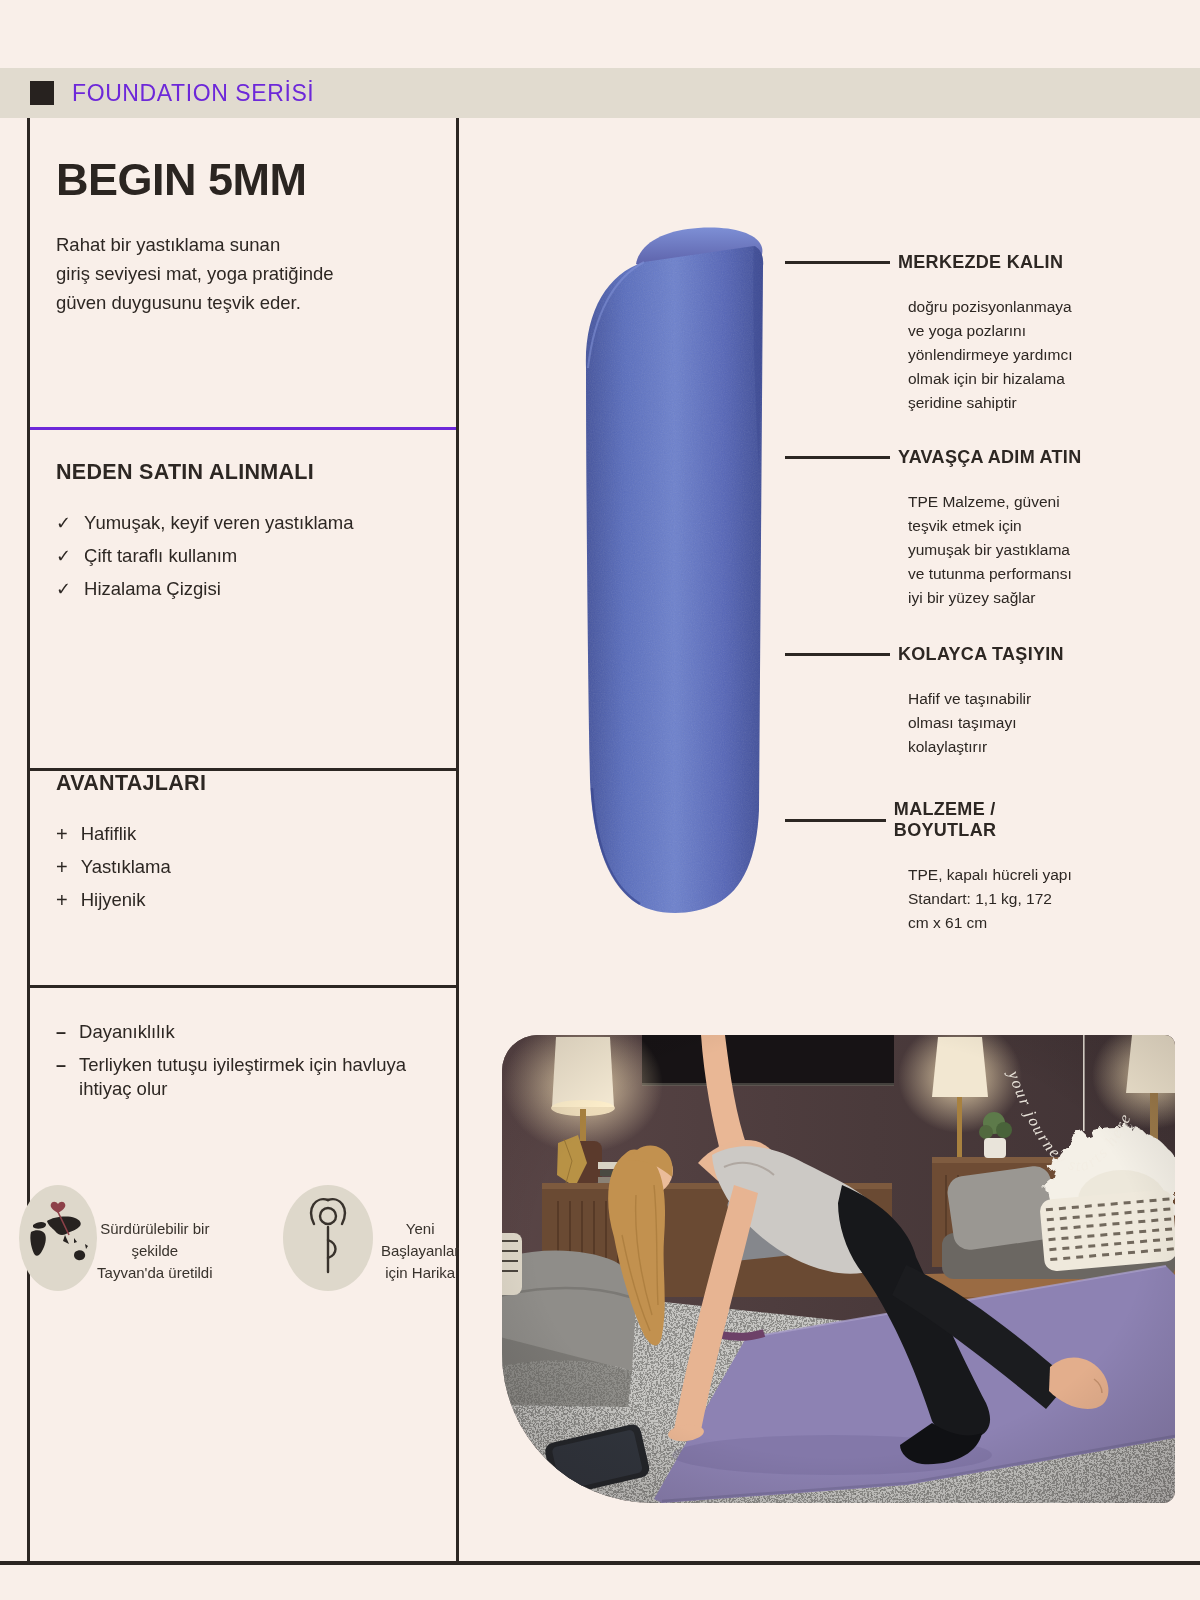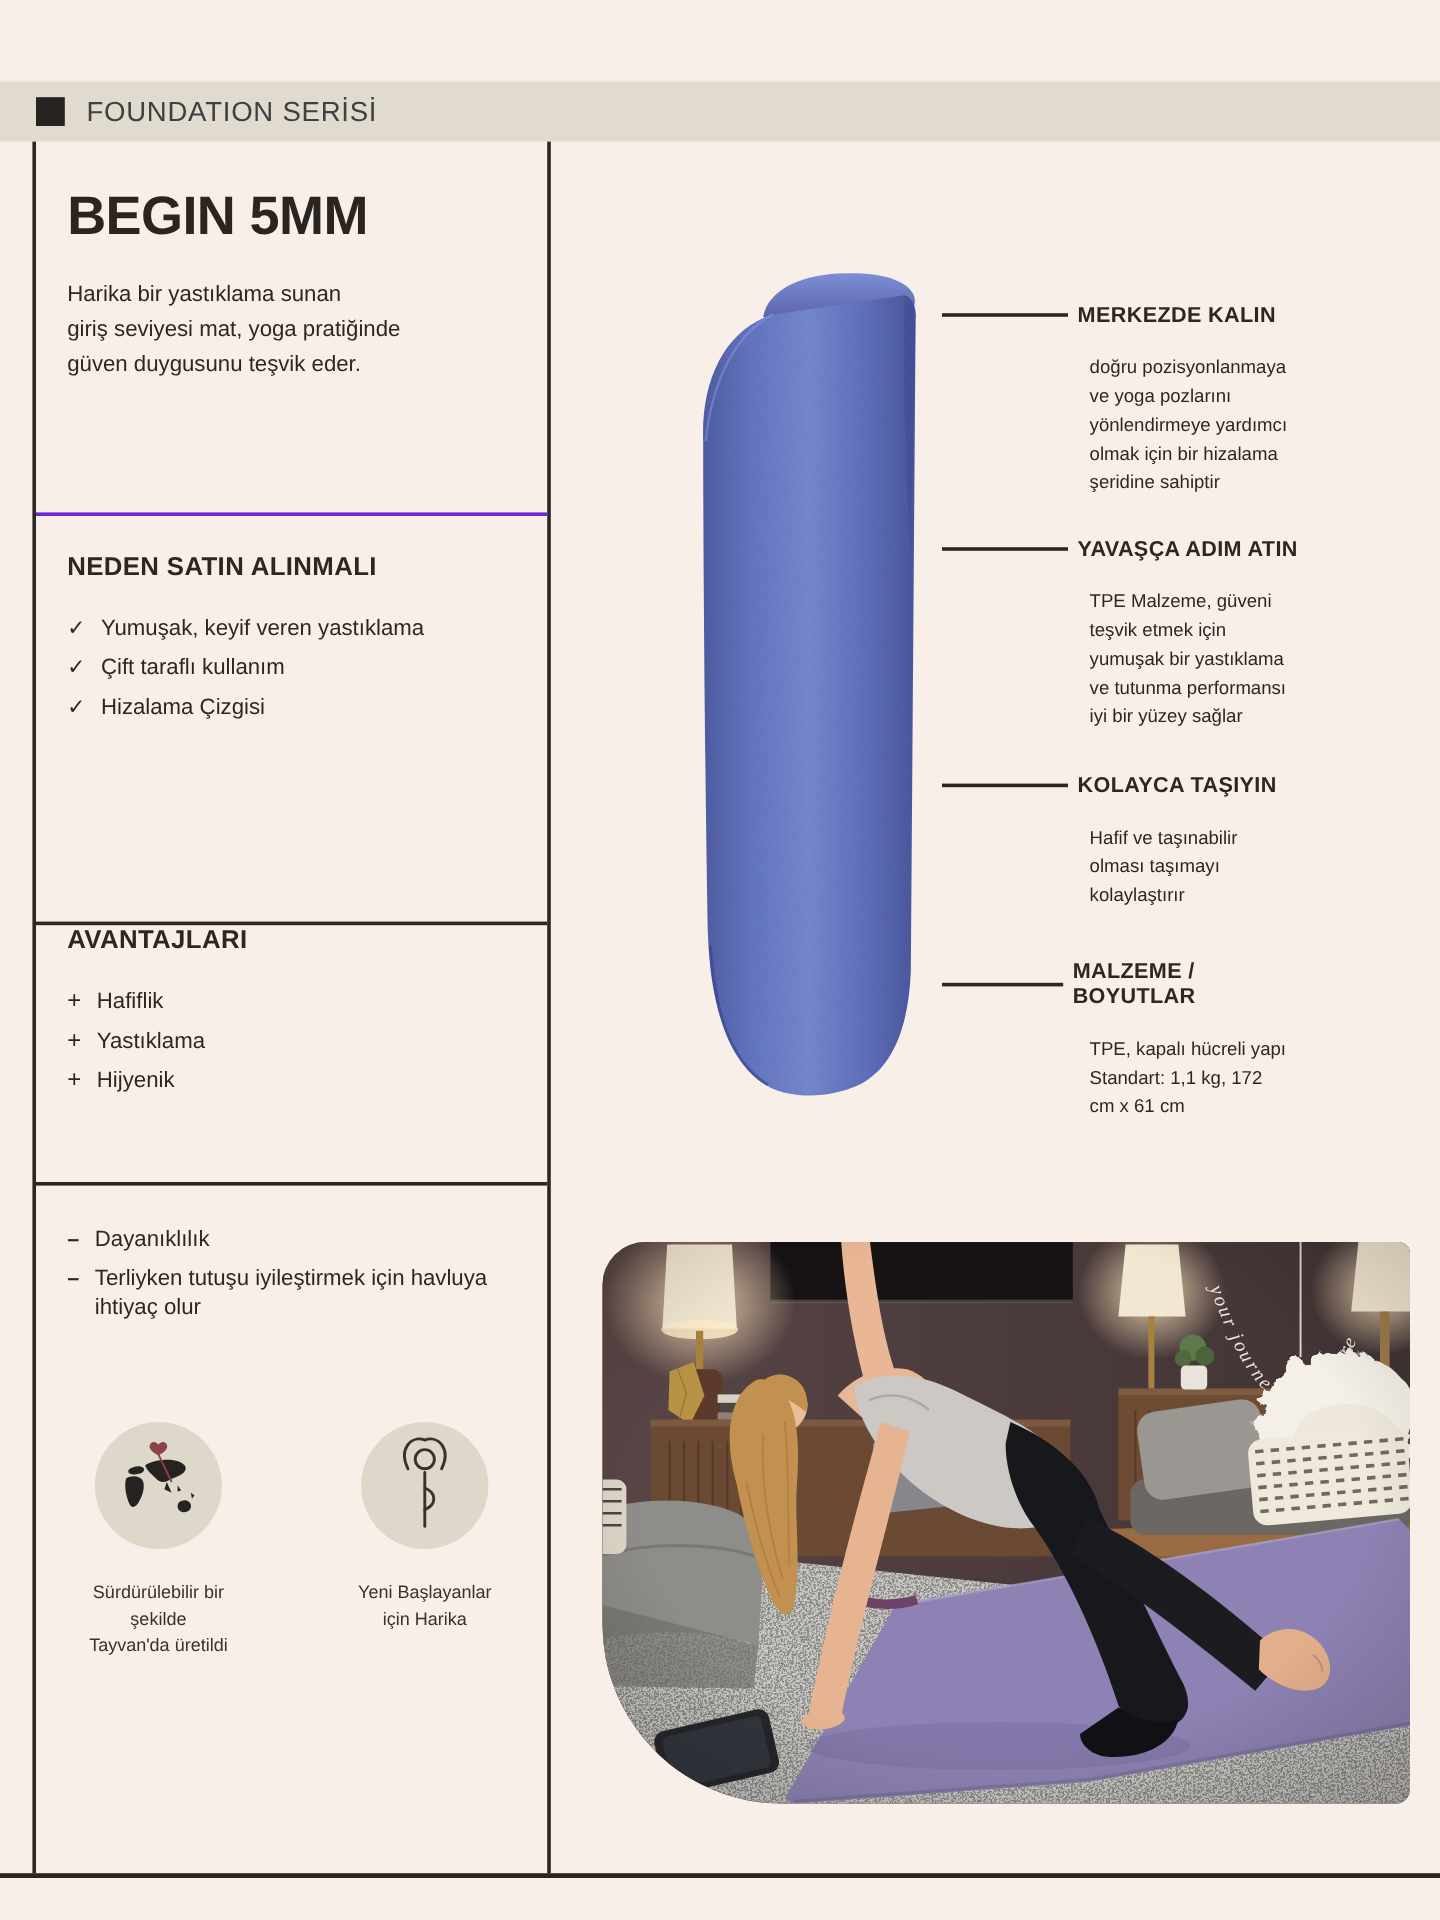--- a/index.html
+++ b/index.html
@@ -5,42 +5,42 @@
   html,body{margin:0;padding:0;}
   body{
     width:1200px;height:1600px;position:relative;overflow:hidden;
     background:#f9efe9;color:#2d2723;
     font-family:"Liberation Sans",sans-serif;
     -webkit-font-smoothing:antialiased;
   }
   
   .band{position:absolute;left:0;top:68px;width:1200px;height:50px;background:#e1dbcf;display:flex;align-items:center;}
   .brand-square{width:24px;height:24px;background:#27221f;margin-left:30px;}
-  .series-title{margin-left:18px;font-size:23px;letter-spacing:.6px;font-weight:500;color:#404040;}
+  .series-title{margin-left:18px;font-size:23px;letter-spacing:.6px;font-weight:500;color:#6d28d9;}
 
   
   .left-col{
     position:absolute;left:27px;top:118px;width:432px;height:1443px;
     border-left:3px solid #2d2723;border-right:3px solid #2d2723;box-sizing:border-box;
     display:flex;flex-direction:column;
   }
   .sec{box-sizing:border-box;padding:0 26px;}
   .sec1{height:312px;border-bottom:3px solid #6d28d9;padding-top:36px;}
   .sec2{height:341px;border-bottom:3px solid #2d2723;padding-top:30px;}
   .sec3{height:217px;border-bottom:3px solid #2d2723;}
   .sec4{flex:1;padding-top:32px;}
   .product-title{font-size:45px;font-weight:700;letter-spacing:-.5px;margin:0 0 24px 0;color:#2b2521;}
   .product-desc{font-size:18.5px;line-height:29px;white-space:pre-line;}
   .sec-title{font-size:21.5px;font-weight:700;letter-spacing:.3px;margin:0 0 26px 0;}
   .item{display:flex;gap:13px;font-size:18.5px;line-height:24px;margin-bottom:9px;align-items:flex-start;}
   .mark{flex:0 0 auto;font-size:18px;line-height:24px;}
   .mark.plus{font-size:20px;font-weight:500;}
   .mark.minus{font-weight:700;}
   .badges{display:flex;justify-content:center;gap:70px;margin-top:84px;}
-  .badge{display:flex;flex-direction:column;align-items:center;width:200px;}
+  .badge{display:flex;align-items:center;width:200px;}
   .badge-circle{width:106px;height:106px;border-radius:50%;background:#ded8cb;display:flex;align-items:center;justify-content:center;}
   .badge-caption{margin-top:26px;font-size:15px;line-height:22px;text-align:center;color:#38322c;white-space:pre-line;}
 
   
   .callout{position:absolute;left:785px;width:310px;}
   .co-head{display:flex;align-items:center;gap:8px;}
   .co-line{width:105px;height:3px;background:#2d2723;}
   .co-title{font-size:18px;font-weight:700;letter-spacing:.3px;}
   .co-desc{margin:22px 0 0 123px;width:205px;font-size:15.5px;line-height:24px;white-space:pre-line;}
   .c1{top:252px;} .c2{top:447px;} .c3{top:644px;} .c4{top:799px;}
@@ -61,21 +61,21 @@
 
 <div class="band">
   <div class="brand-square"></div>
   <div class="series-title">FOUNDATION SERİSİ</div>
 </div>
 
 <div class="left-col">
 
   <div class="sec sec1">
     <h1 class="product-title">BEGIN 5MM</h1>
-    <div class="product-desc">Harika bir yastıklama sunan
+    <div class="product-desc">Rahat bir yastıklama sunan
 giriş seviyesi mat, yoga pratiğinde
 güven duygusunu teşvik eder.</div>
   </div>
 
   <div class="sec sec2">
     <h2 class="sec-title">NEDEN SATIN ALINMALI</h2>
     <div class="item">
       <span class="mark">✓</span>
       <span>Yumuşak, keyif veren yastıklama</span>
     </div>

